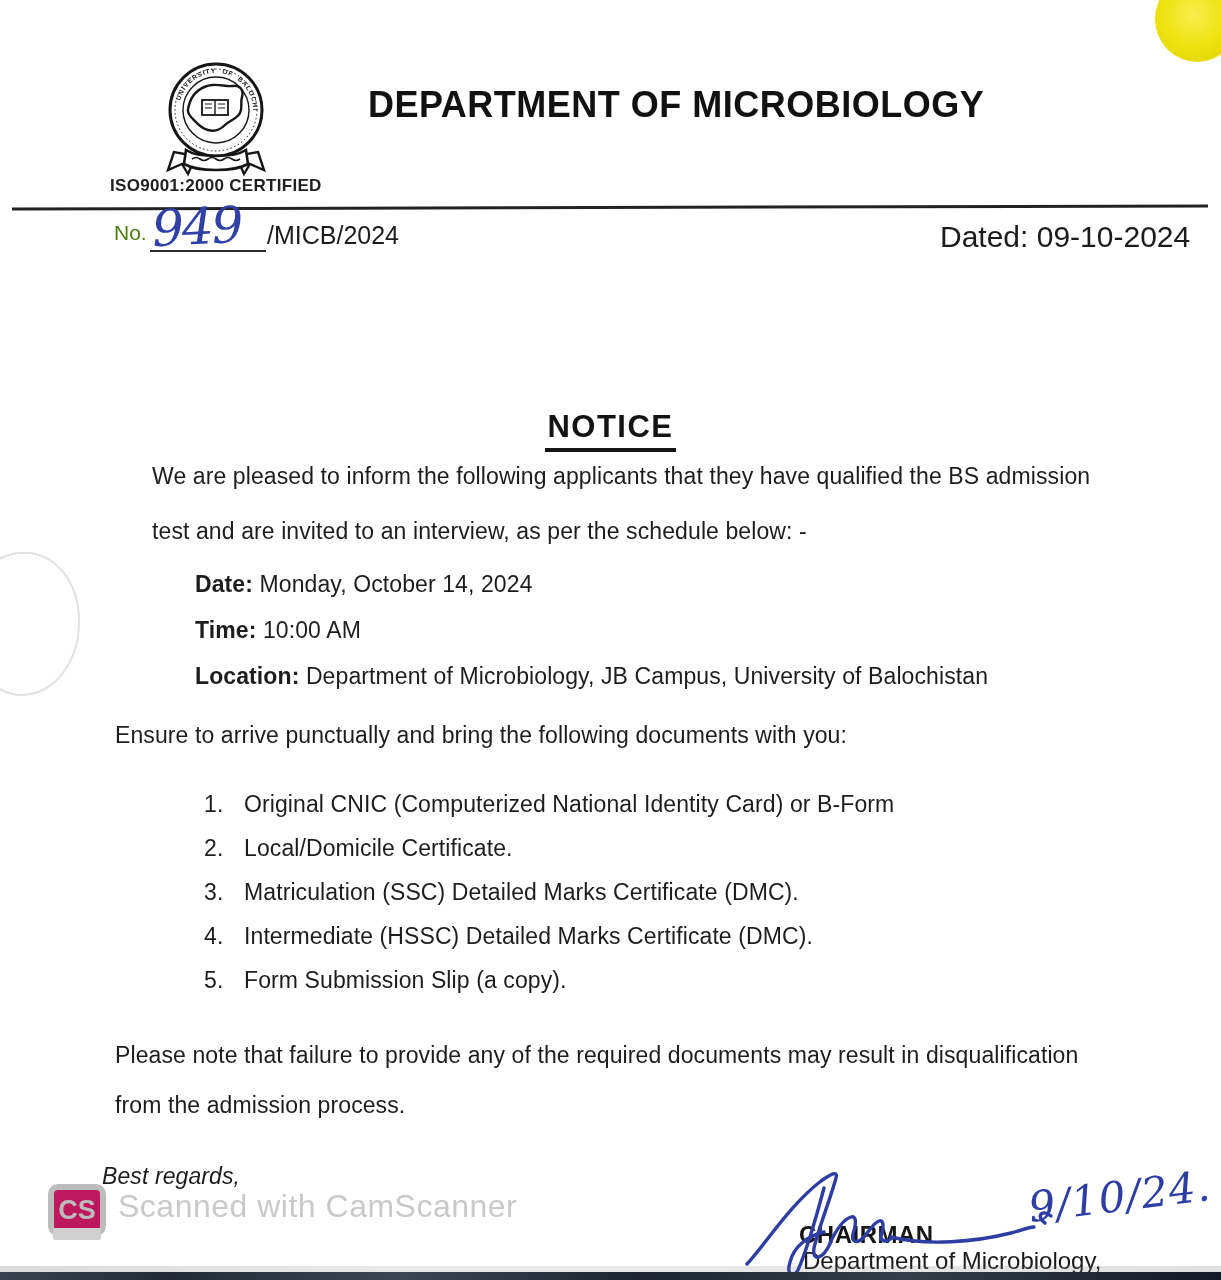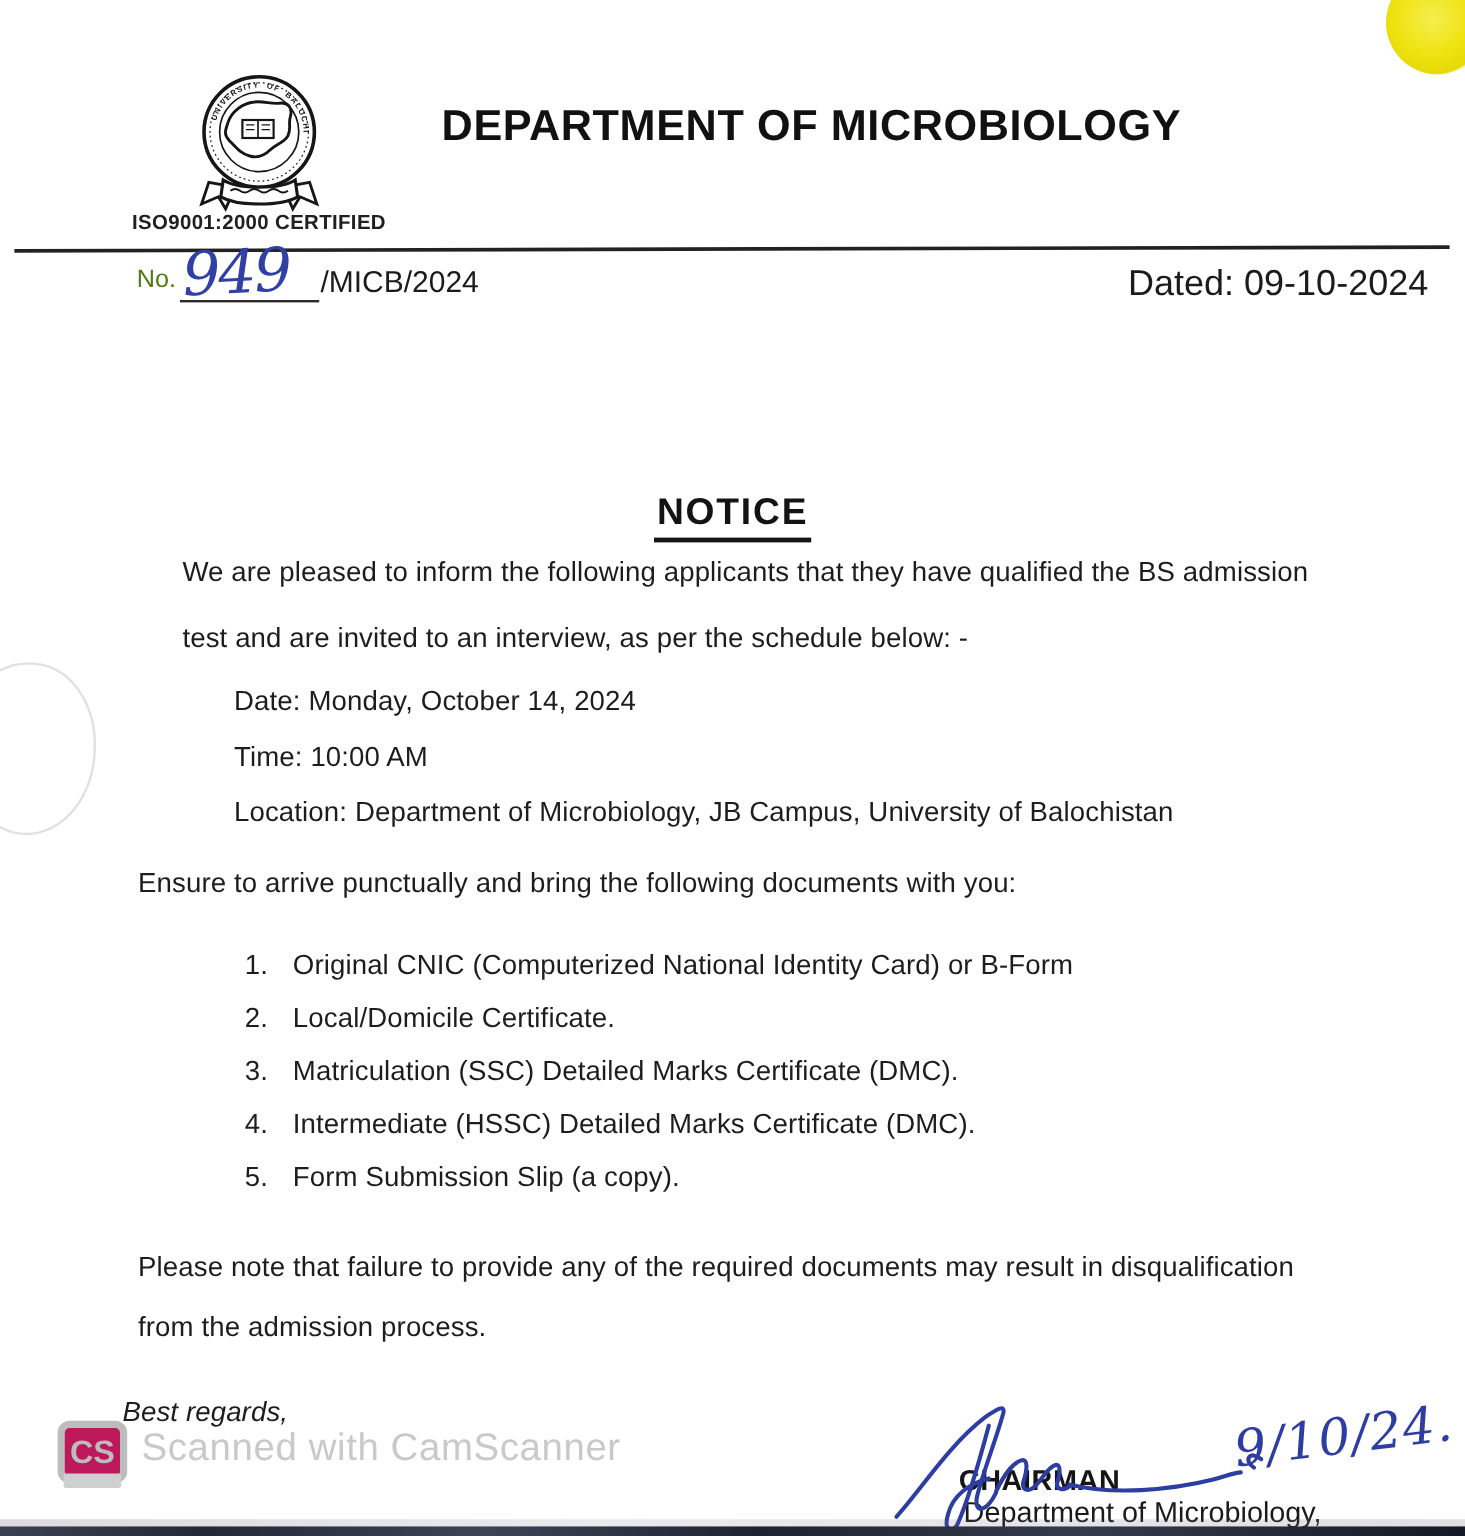--- a/index.html
+++ b/index.html
@@ -49,21 +49,21 @@
   .notice-wrap{left:0;top:361px;width:1221px;text-align:center;margin-top:48px;}
   .notice-title{
     display:inline-block;font-size:31px;font-weight:bold;letter-spacing:1.5px;
     border-bottom:4px solid #151515;padding:0 2px 3px 2px;color:#131313;
   }
 
   .bodytext{font-size:23px;color:#1d1d1d;letter-spacing:.1px;}
   .intro{left:115px;top:449px;width:1070px;line-height:55px;white-space:pre-line;margin-left:37px;}
 
   .schedule{left:195px;top:561px;width:950px;line-height:46px;}
-  .schedule .lbl{font-weight:normal;}
+  .schedule .lbl{font-weight:bold;}
 
   .docs-intro{left:115px;top:722px;width:1000px;}
   .doc-list{left:196px;top:782px;width:940px;margin:0;padding:0;list-style:none;}
   .doc-list li{counter-increment:doc;line-height:44px;display:flex;}
   .doc-list .num{width:40px;flex:0 0 40px;text-align:left;padding-left:8px;}
   .doc-list .num::before{content:counter(doc) ".";}
 
   .note{left:115px;top:1030px;width:1090px;line-height:50px;white-space:pre-line;}
   .closing{left:102px;top:1163px;font-style:italic;}
 

